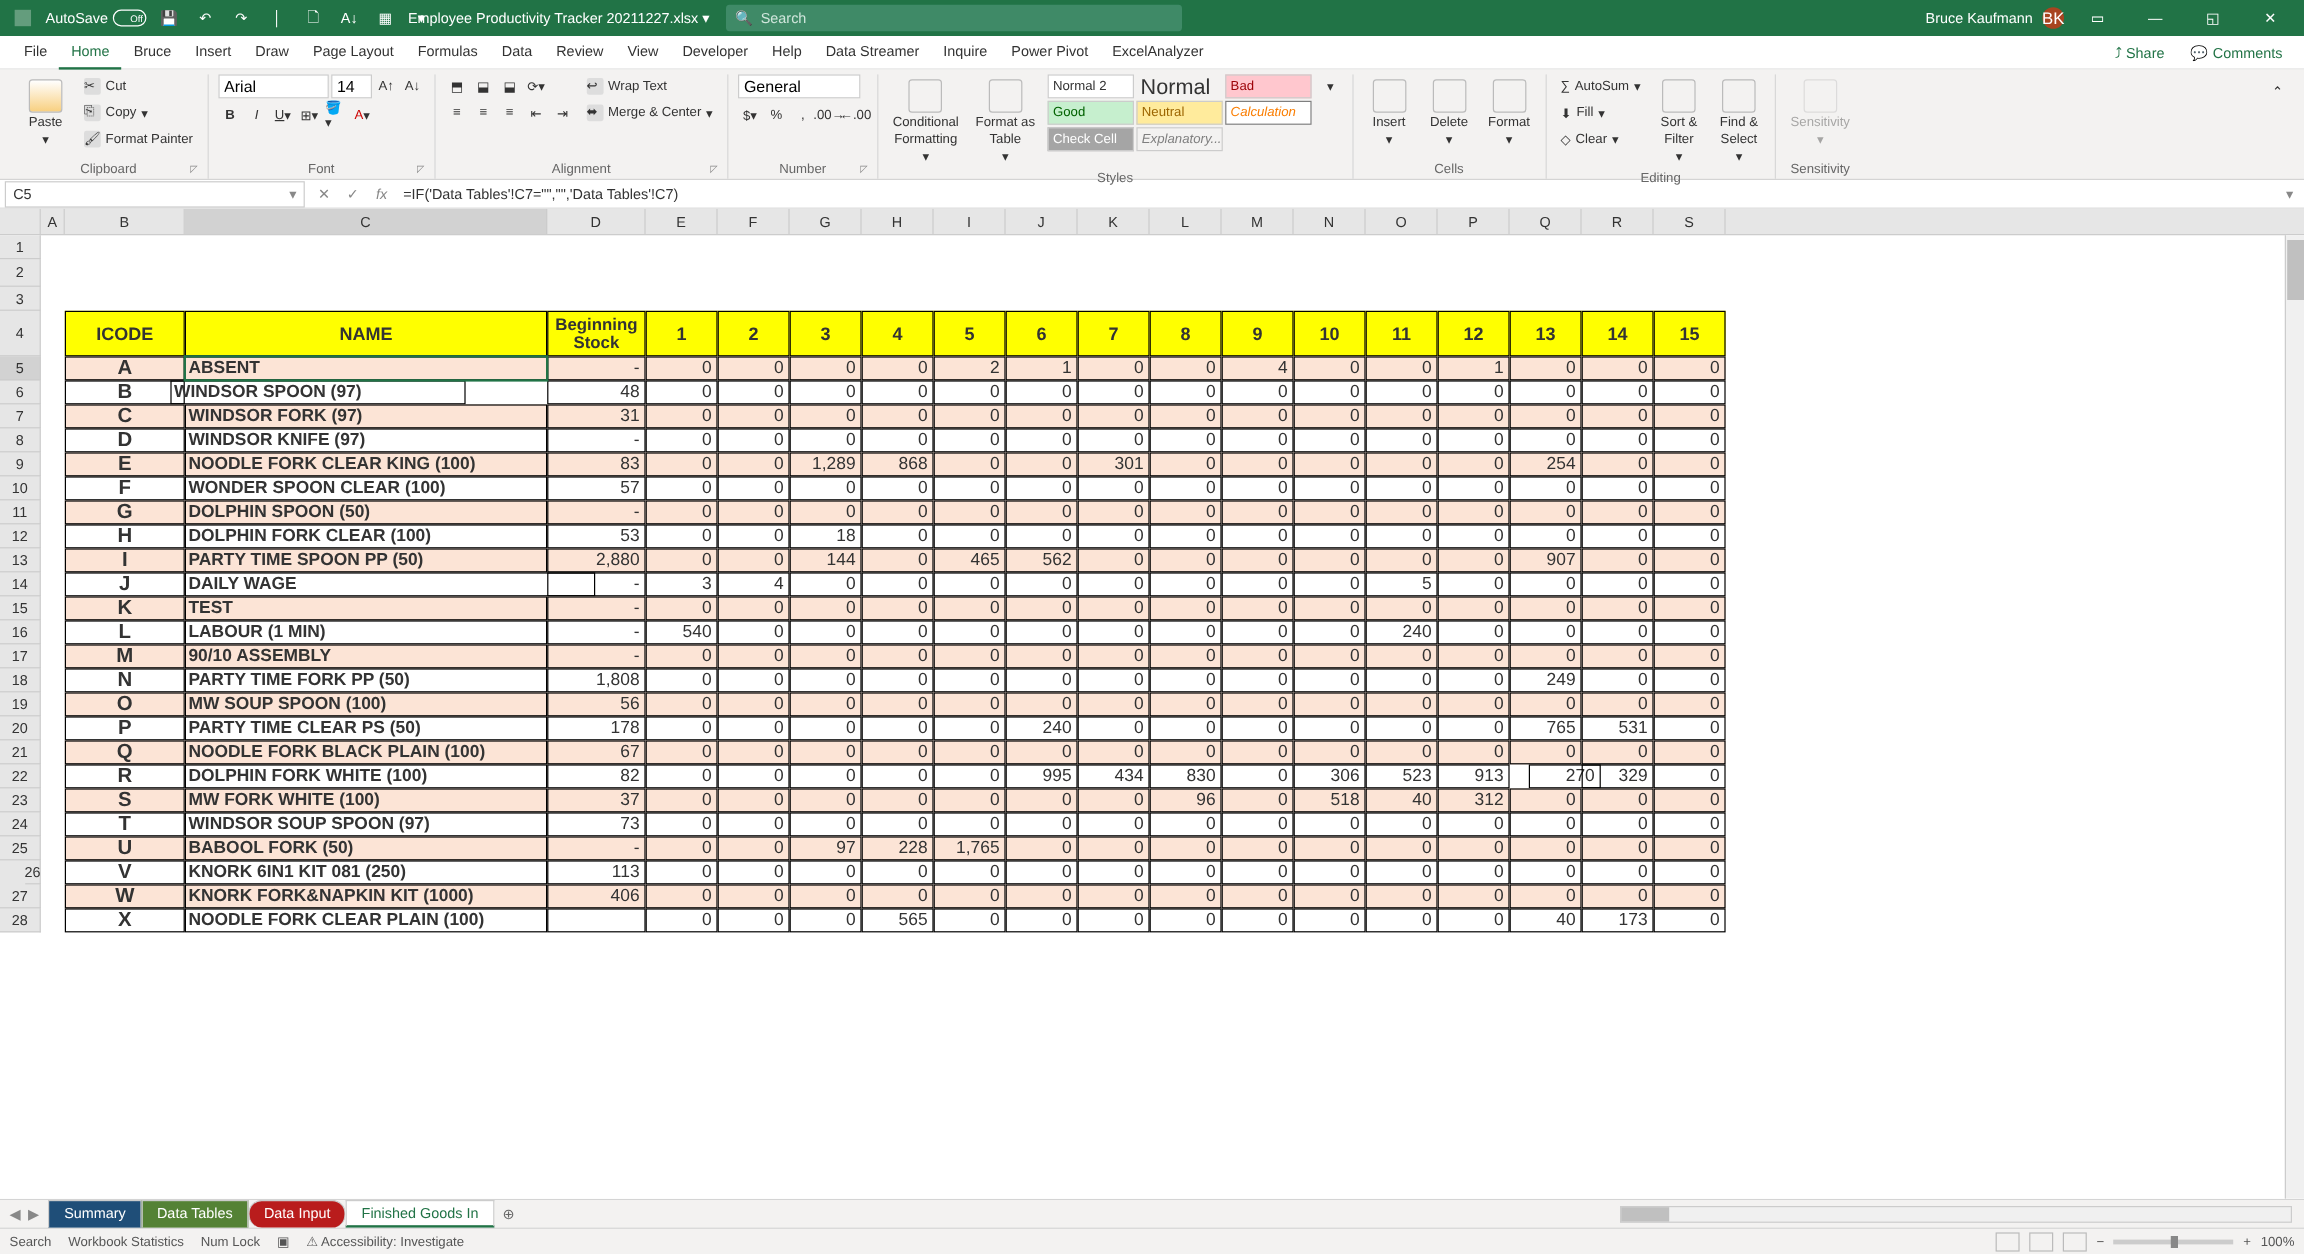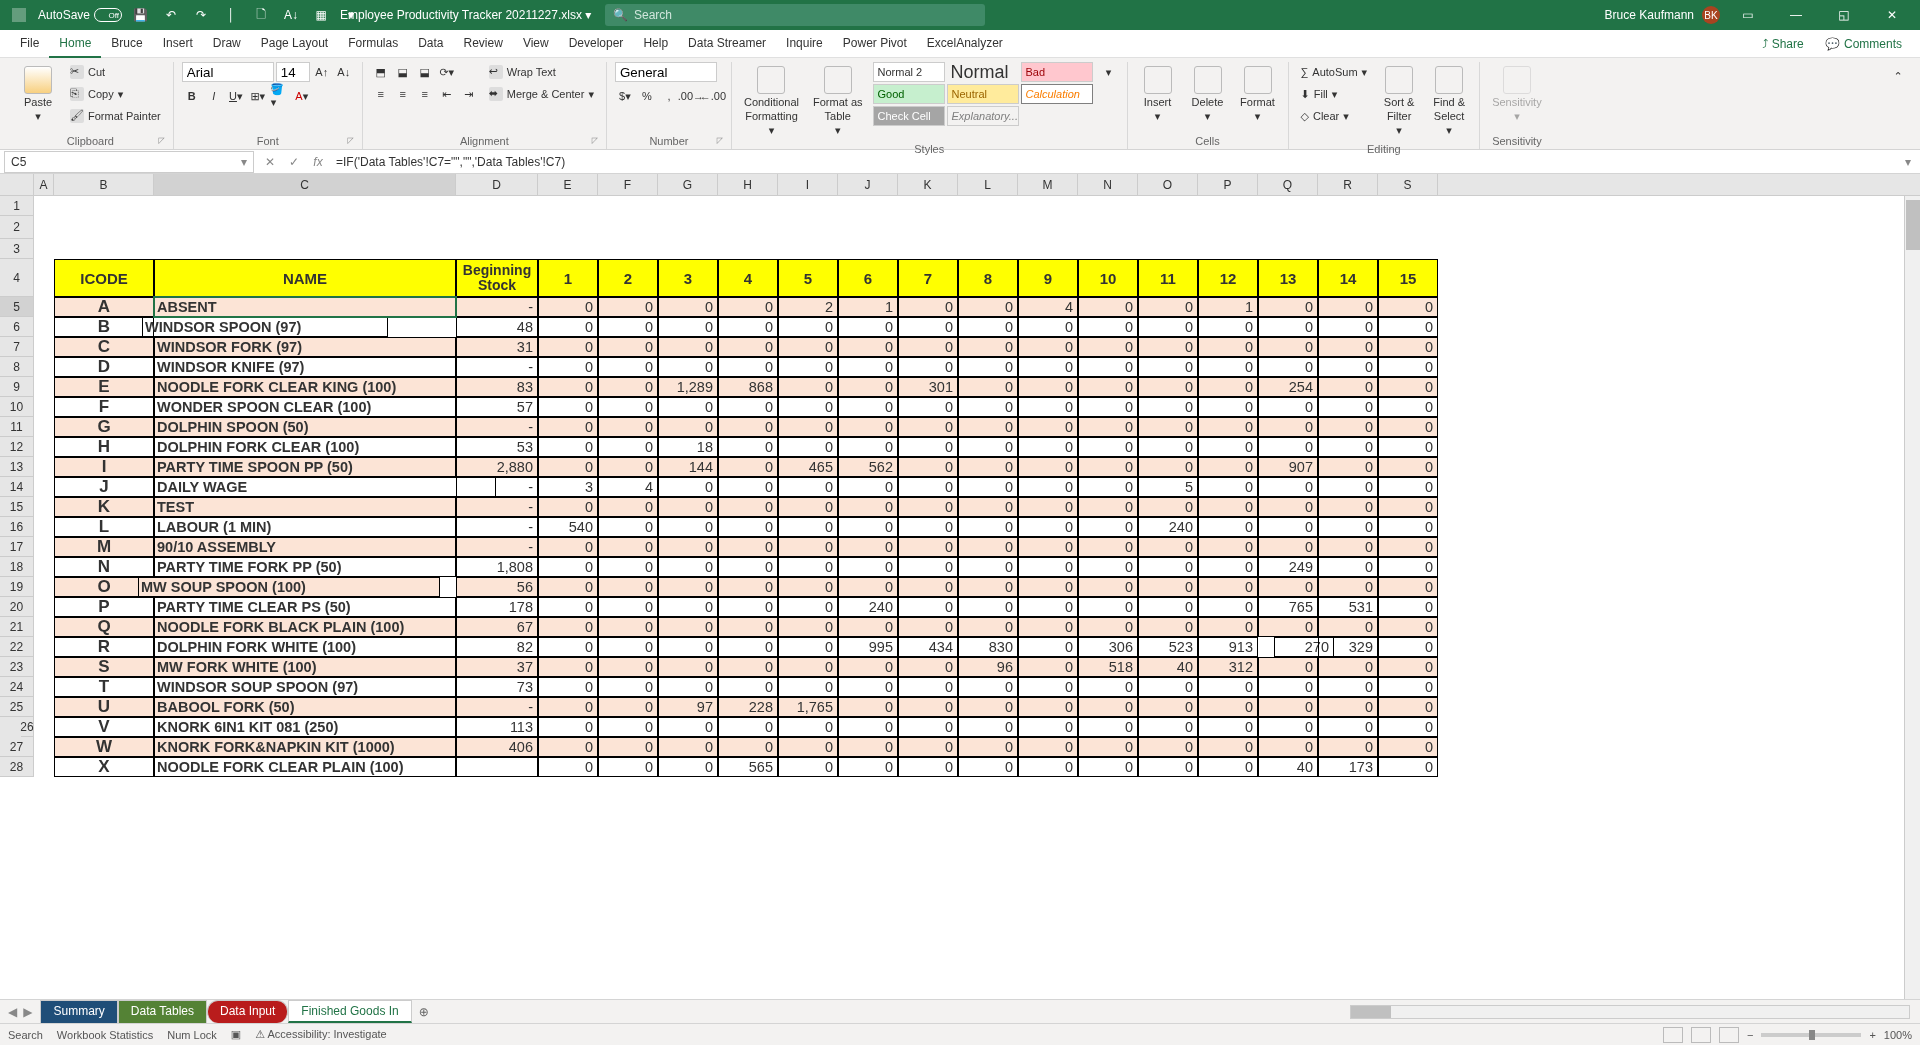--- a/index.html
+++ b/index.html
@@ -7,21 +7,21 @@
 
 
 .titlebar { height:30px; background:#217346; display:flex; align-items:center; color:#fff; font-size:12px; }
 .tb-left { display:flex; align-items:center; gap:8px; padding-left:8px; }
 .autosave { display:flex; align-items:center; gap:4px; }
 .toggle-off { width:28px; height:14px; border:1px solid #fff; border-radius:7px; display:flex; align-items:center; padding:0 2px; font-size:8px; justify-content:flex-end; }
 .qat-btn { width:22px; height:22px; display:flex; align-items:center; justify-content:center; cursor:pointer; color:#fff; }
 .tb-title { margin:0 auto; position:absolute; left:340px; }
 .tb-search { position:absolute; left:605px; width:380px; height:22px; background:#3f8a67; border-radius:3px; display:flex; align-items:center; padding:0 8px; gap:6px; color:#d0e6dc; }
 .tb-right { margin-left:auto; display:flex; align-items:center; gap:8px; padding-right:8px; }
-.user-badge { width:18px; height:18px; background:#a84420; border-radius:50%; font-size:10px; display:flex; align-items:center; justify-content:center; }
+.user-badge { width:18px; height:18px; background:#a84420; border-radius:50%; font-size:14px; display:flex; align-items:center; justify-content:center; }
 .win-btn { width:40px; height:30px; display:flex; align-items:center; justify-content:center; cursor:pointer; }
 
 
 .ribbon-tabs { height:28px; background:#fff; display:flex; align-items:center; padding:0 10px; font-size:12px; border-bottom:1px solid #e0e0e0; }
 .rtab { padding:6px 10px; cursor:pointer; }
 .rtab.active { color:#217346; border-bottom:2px solid #217346; }
 .rtab-right { margin-left:auto; display:flex; gap:6px; }
 .rtab-share { color:#217346; padding:4px 8px; cursor:pointer; }
 
 
@@ -643,21 +643,21 @@
         <div class="cell data-cell num " style="left: 864px; top: 361px; width: 60px; height: 20px;">0</div>
         <div class="cell data-cell num " style="left: 924px; top: 361px; width: 60px; height: 20px;">0</div>
         <div class="cell data-cell num " style="left: 984px; top: 361px; width: 60px; height: 20px;">0</div>
         <div class="cell data-cell num " style="left: 1044px; top: 361px; width: 60px; height: 20px;">0</div>
         <div class="cell data-cell num " style="left: 1104px; top: 361px; width: 60px; height: 20px;">0</div>
         <div class="cell data-cell num " style="left: 1164px; top: 361px; width: 60px; height: 20px;">0</div>
         <div class="cell data-cell num " style="left: 1224px; top: 361px; width: 60px; height: 20px;">249</div>
         <div class="cell data-cell num " style="left: 1284px; top: 361px; width: 60px; height: 20px;">0</div>
         <div class="cell data-cell num " style="left: 1344px; top: 361px; width: 60px; height: 20px;">0</div>
         <div class="cell data-cell icode odd" style="left: 20px; top: 381px; width: 100px; height: 20px;">O</div>
-        <div class="cell data-cell name odd" style="left: 104px; top: 381px; width: 302px; height: 20px;">MW SOUP SPOON (100)</div>
+        <div class="cell data-cell name odd" style="left: 120px; top: 381px; width: 302px; height: 20px;">MW SOUP SPOON (100)</div>
         <div class="cell data-cell beg odd" style="left: 422px; top: 381px; width: 82px; height: 20px;">56</div>
         <div class="cell data-cell num odd" style="left: 504px; top: 381px; width: 60px; height: 20px;">0</div>
         <div class="cell data-cell num odd" style="left: 564px; top: 381px; width: 60px; height: 20px;">0</div>
         <div class="cell data-cell num odd" style="left: 624px; top: 381px; width: 60px; height: 20px;">0</div>
         <div class="cell data-cell num odd" style="left: 684px; top: 381px; width: 60px; height: 20px;">0</div>
         <div class="cell data-cell num odd" style="left: 744px; top: 381px; width: 60px; height: 20px;">0</div>
         <div class="cell data-cell num odd" style="left: 804px; top: 381px; width: 60px; height: 20px;">0</div>
         <div class="cell data-cell num odd" style="left: 864px; top: 381px; width: 60px; height: 20px;">0</div>
         <div class="cell data-cell num odd" style="left: 924px; top: 381px; width: 60px; height: 20px;">0</div>
         <div class="cell data-cell num odd" style="left: 984px; top: 381px; width: 60px; height: 20px;">0</div>

